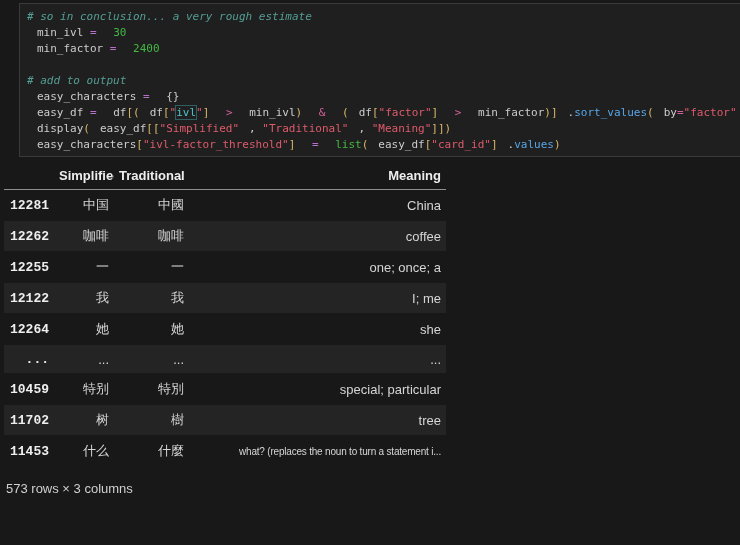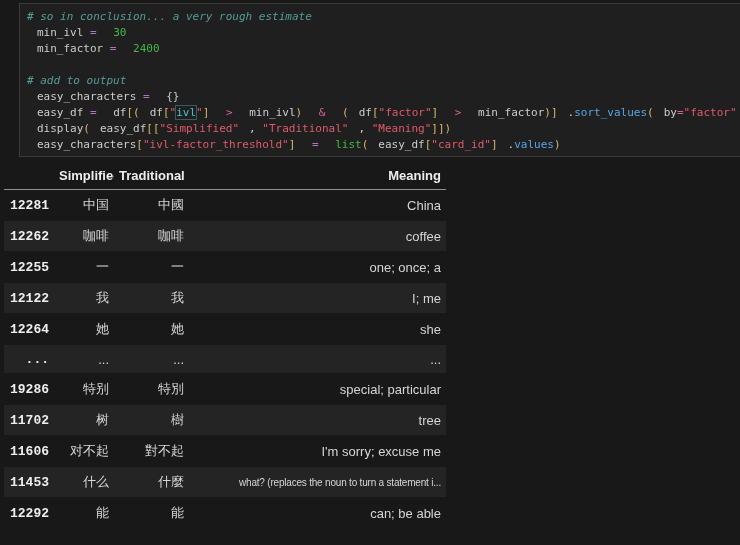--- a/index.html
+++ b/index.html
@@ -118,45 +118,33 @@
           <td>她</td>
           <td class="cell-meaning">she</td>
         </tr>
         <tr>
           <th>...</th>
           <td>...</td>
           <td>...</td>
           <td class="cell-meaning">...</td>
         </tr>
         <tr>
-          <th>19286</th>
+          <th>10459</th>
           <td>特别</td>
           <td>特別</td>
           <td class="cell-meaning">special; particular</td>
         </tr>
         <tr>
           <th>11702</th>
           <td>树</td>
           <td>樹</td>
           <td class="cell-meaning">tree</td>
         </tr>
         <tr>
-          <th>11606</th>
-          <td>对不起</td>
-          <td>對不起</td>
-          <td class="cell-meaning">I'm sorry; excuse me</td>
-        </tr>
-        <tr>
           <th>11453</th>
           <td>什么</td>
           <td>什麼</td>
           <td class="cell-meaning long">what? (replaces the noun to turn a statement i...</td>
-        </tr>
-        <tr>
-          <th>12292</th>
-          <td>能</td>
-          <td>能</td>
-          <td class="cell-meaning">can; be able</td>
         </tr>
       </tbody>
   </table>
   <div class="shape">573 rows × 3 columns</div>
 </div>
 
 </body></html>

